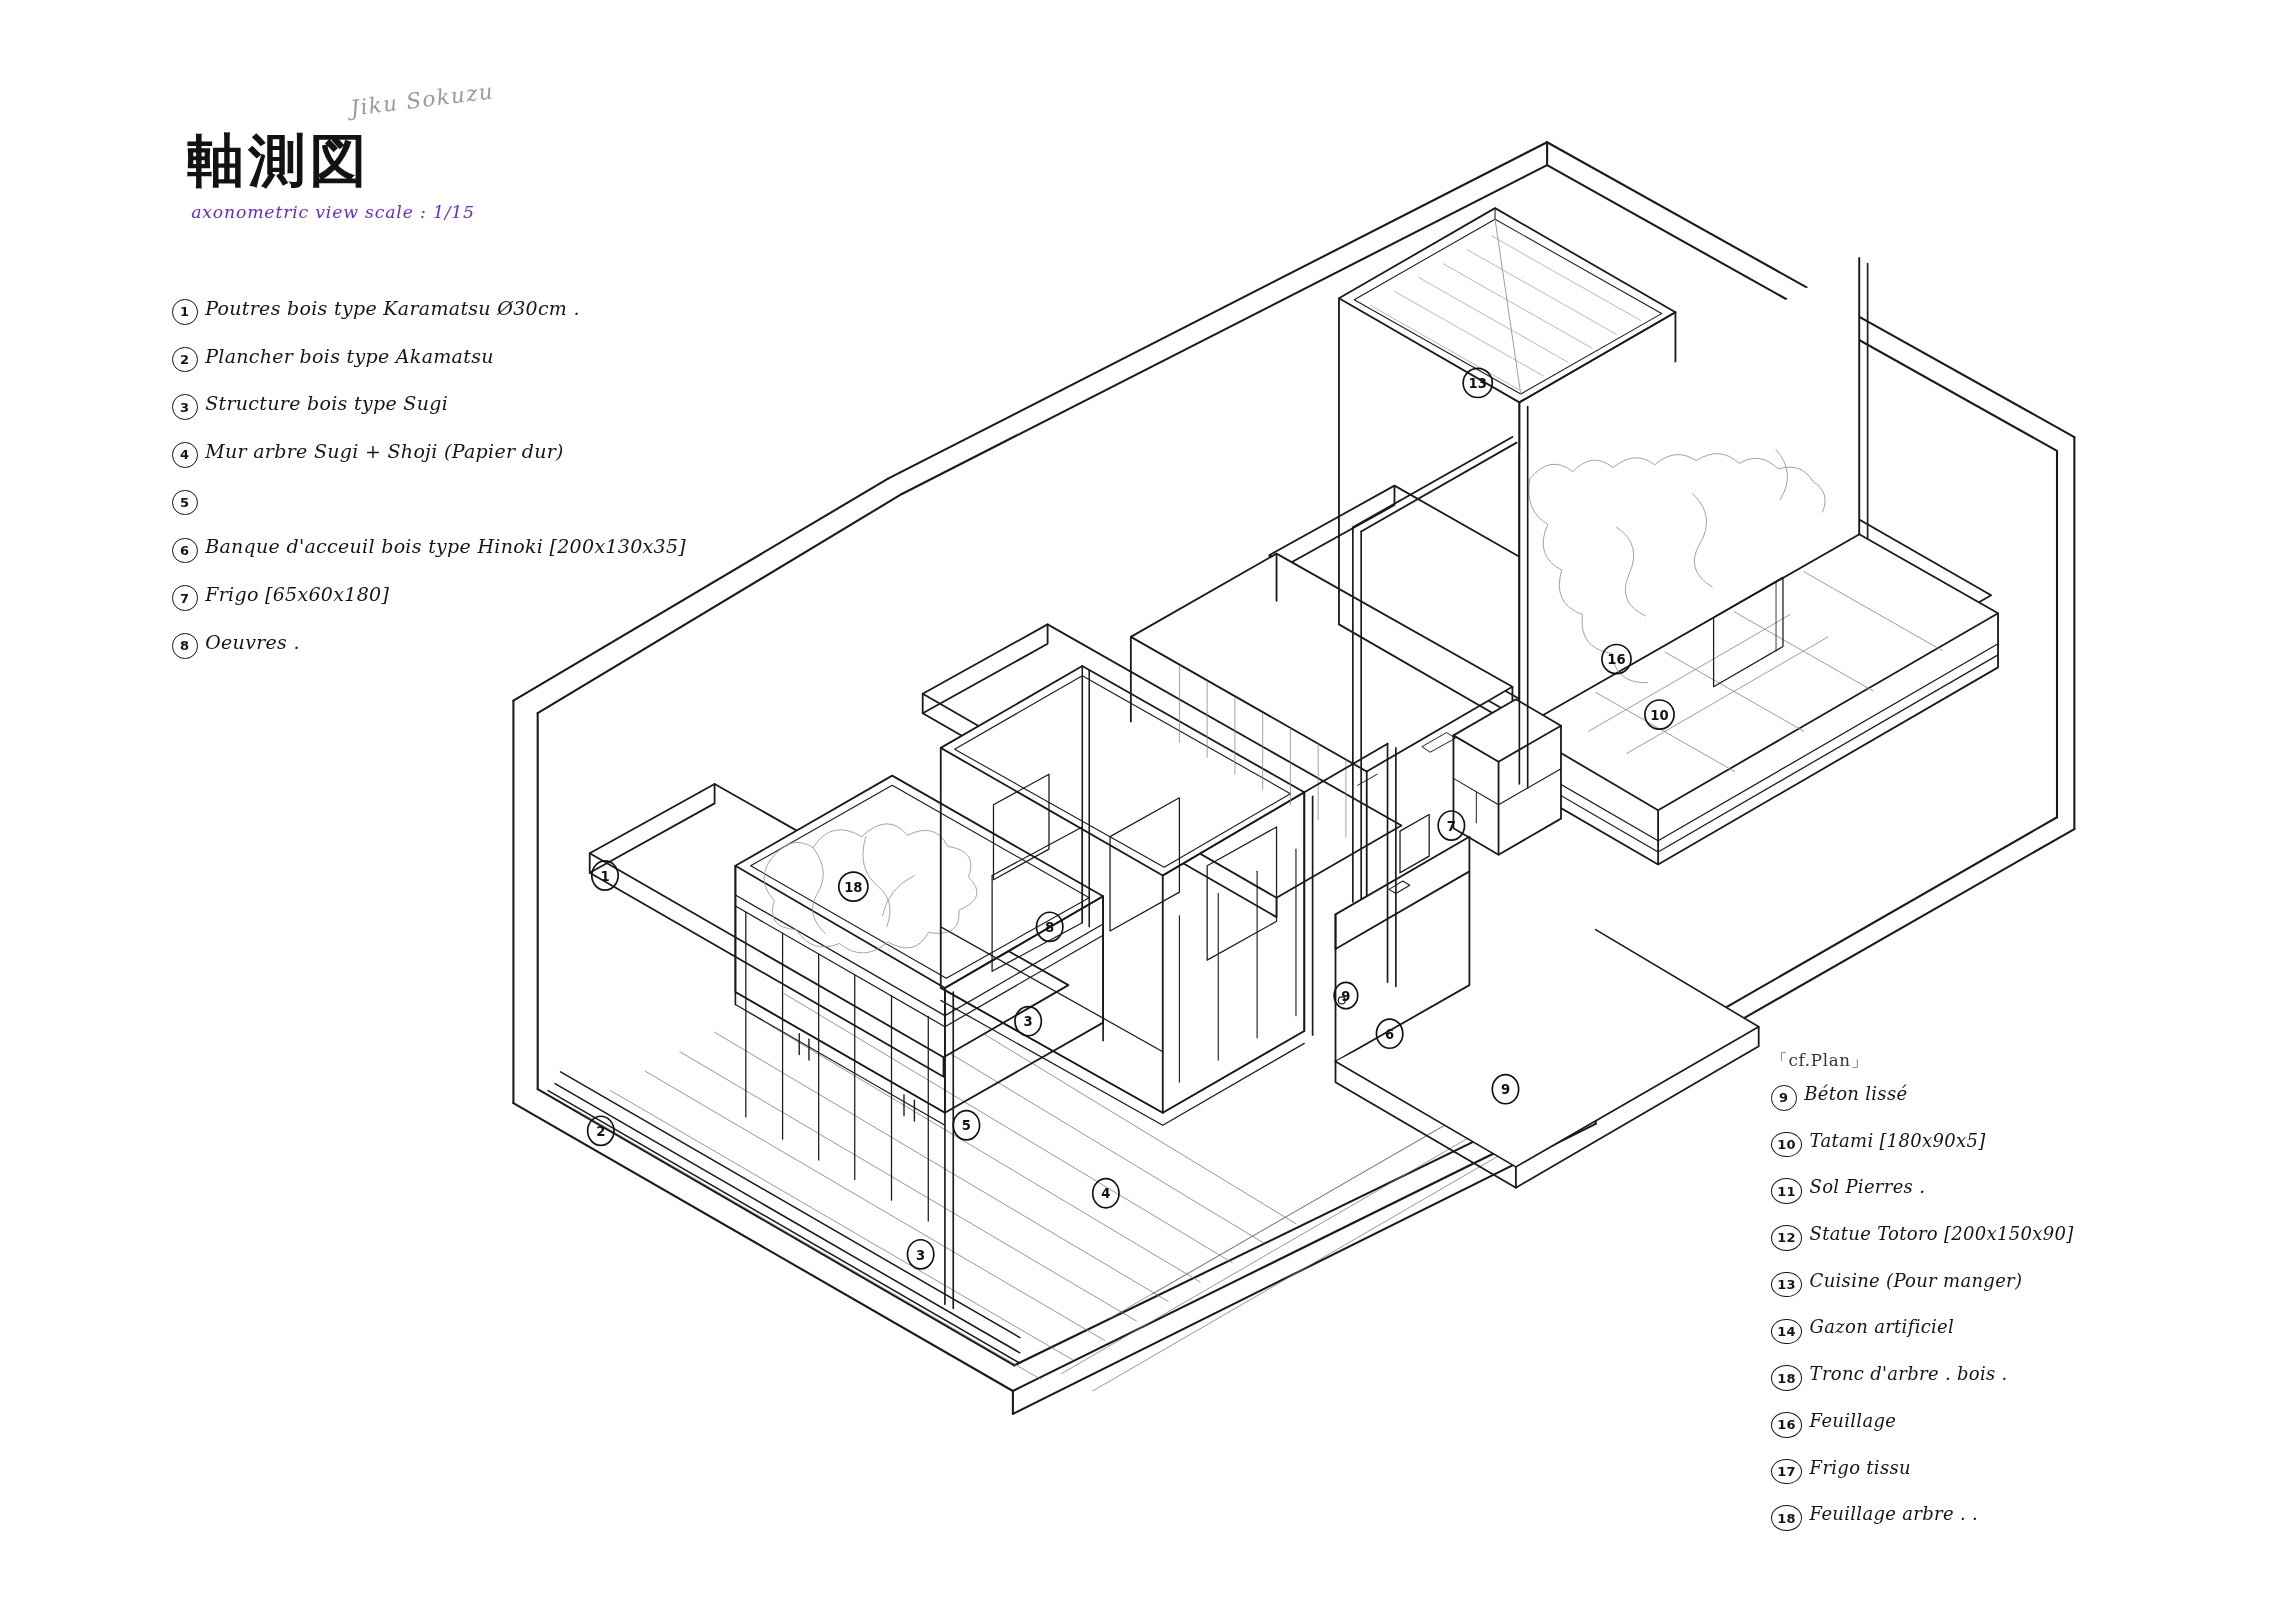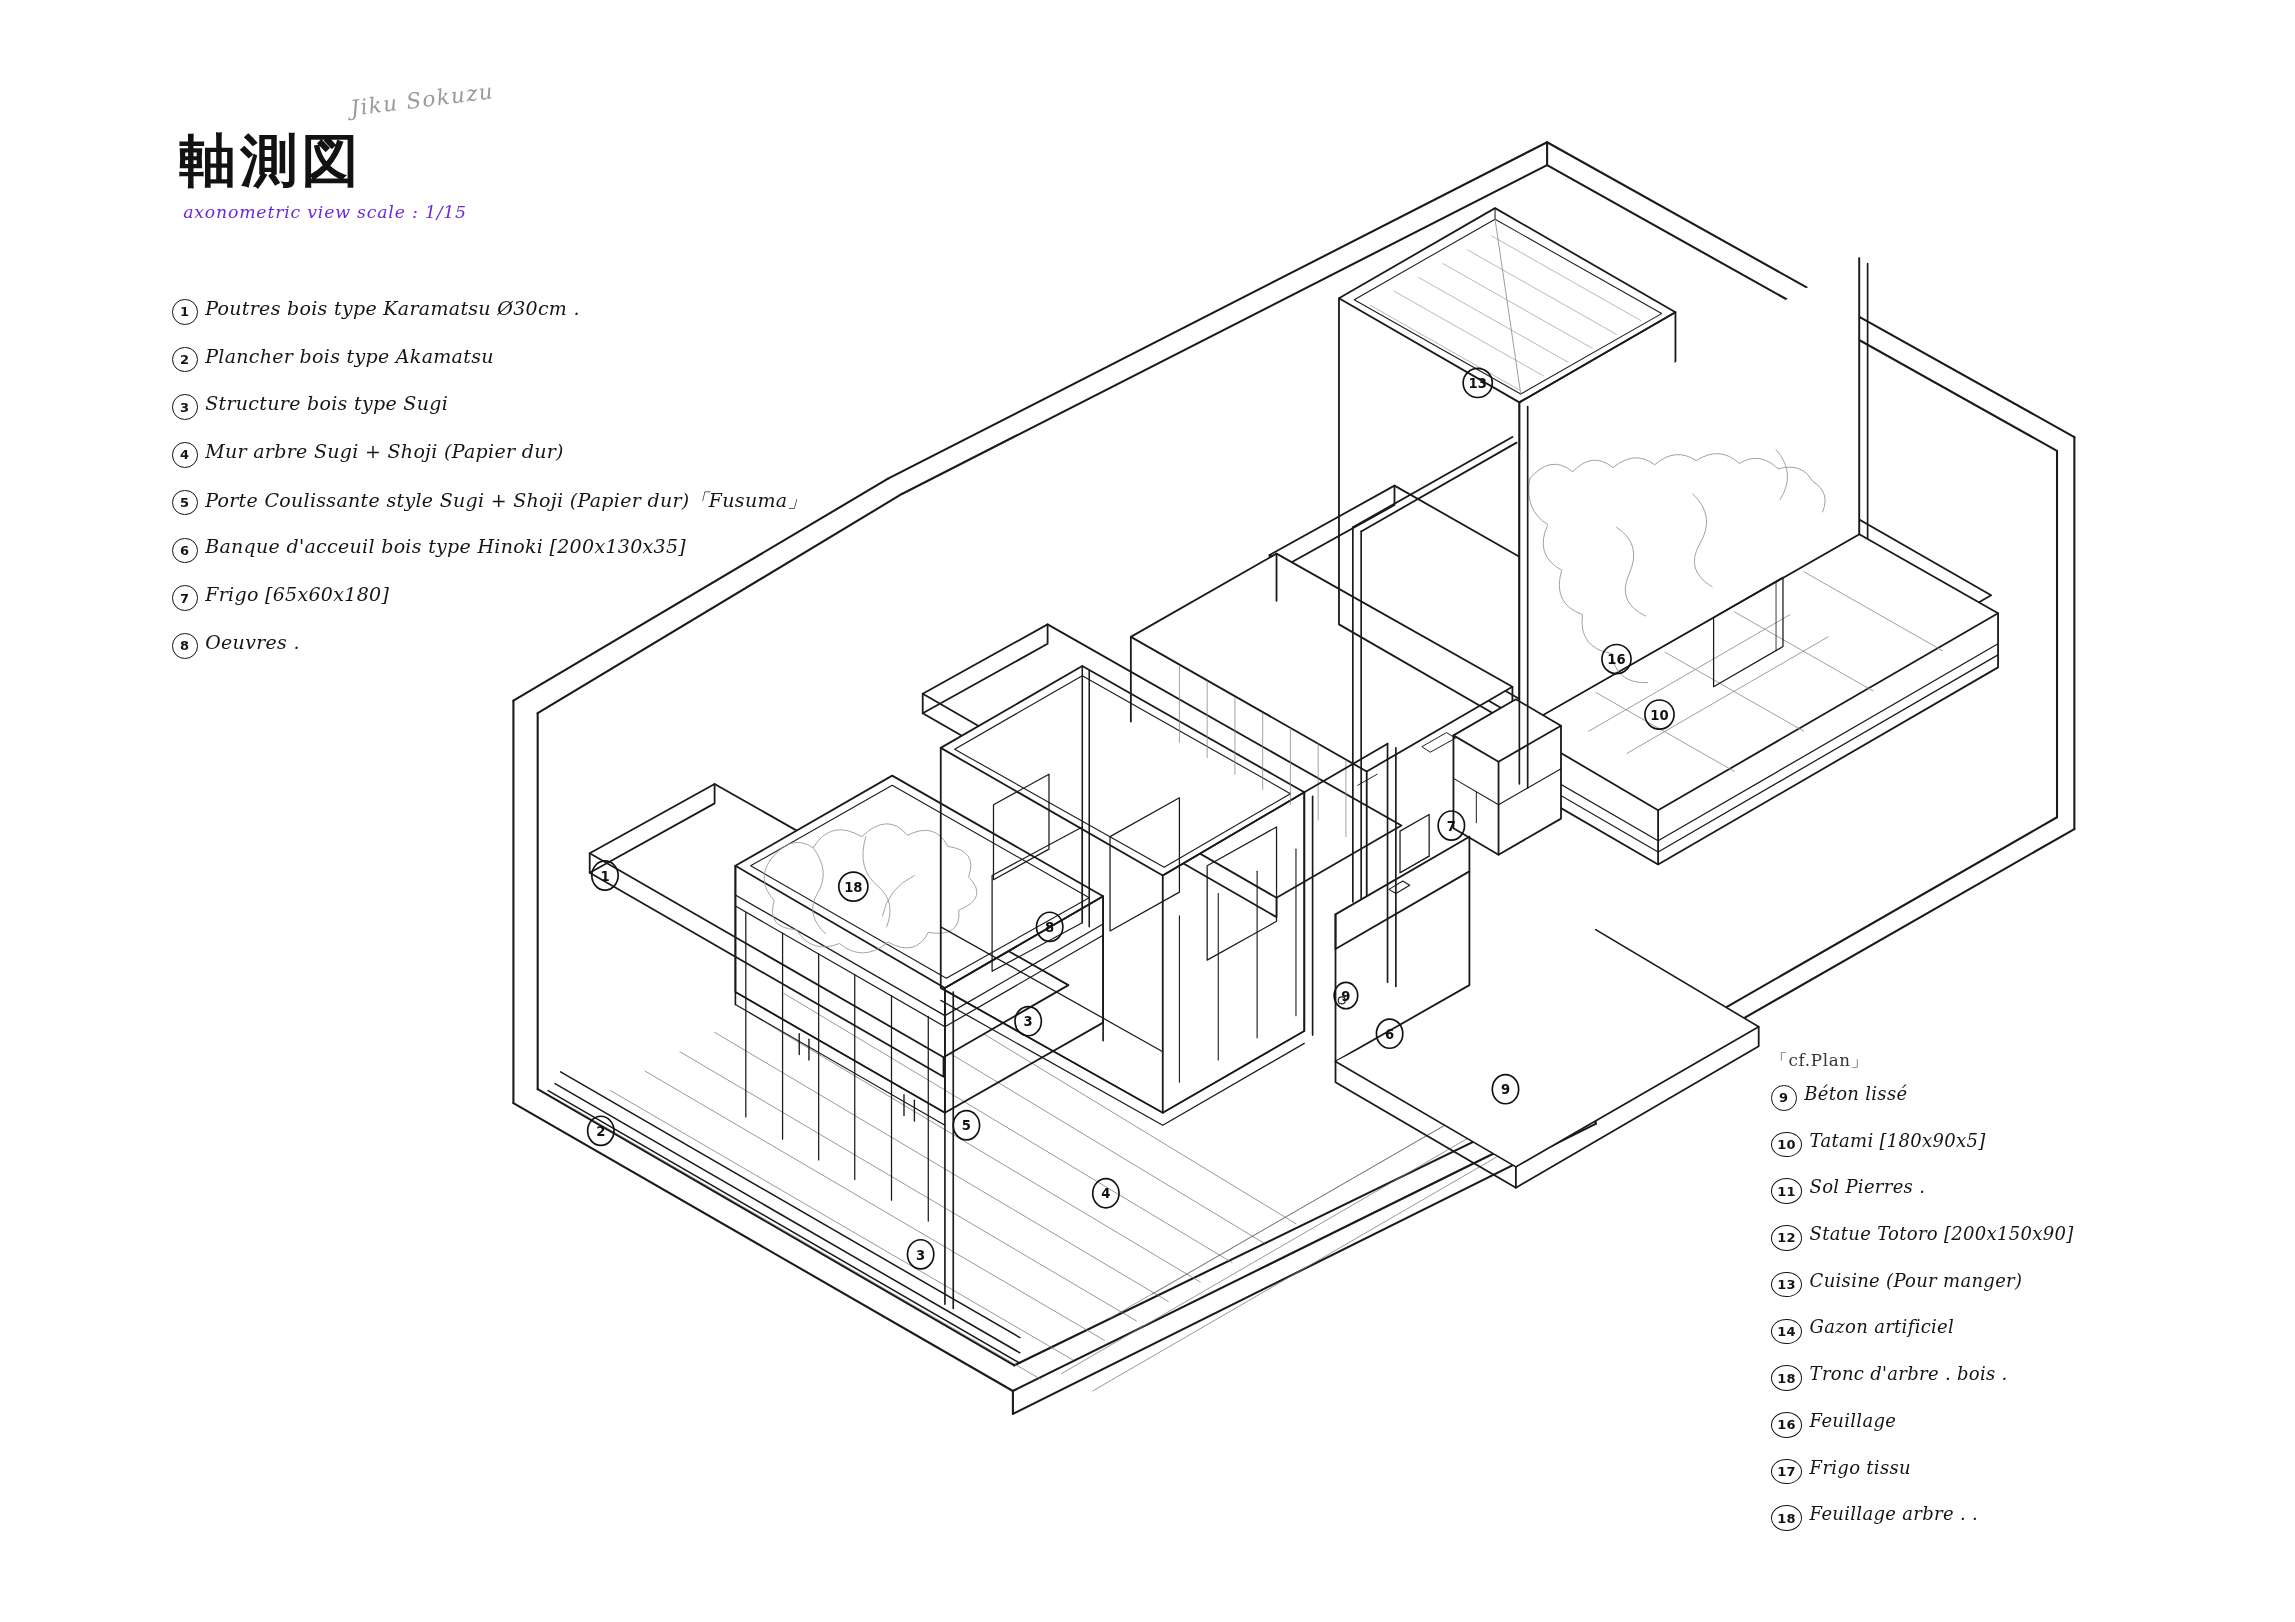--- a/index.html
+++ b/index.html
@@ -4,21 +4,21 @@
 <style>
   html,body{margin:0;padding:0;background:#fff;}
   body{
     width:2295px;height:1622px;position:relative;overflow:hidden;
     font-family:"DejaVu Sans", sans-serif;
     color:#1a1a1a;
   }
   .sheet{position:absolute;inset:0;background:#ffffff;}
 
   
-  .title-block{position:absolute;left:179px;top:132px;}
+  .title-block{position:absolute;left:187px;top:132px;}
   .title-cjk{
     font-family:"DejaVu Sans", sans-serif;
     font-size:57px;line-height:1;font-weight:700;letter-spacing:4.2px;
     color:#121212;
   }
   .title-sub{
     margin-top:12.5px;margin-left:4.2px;
     font-size:17.3px;letter-spacing:0.8px;color:#6d28d9;
     font-style:italic;
     font-family:"DejaVu Serif", serif;
@@ -94,21 +94,20 @@
     <div class="legend-item">
       <span class="num-circle">3</span>
       <span>Structure bois type Sugi</span>
     </div>
     <div class="legend-item">
       <span class="num-circle">4</span>
       <span>Mur arbre Sugi + Shoji (Papier dur)</span>
     </div>
     <div class="legend-item">
       <span class="num-circle">5</span>
-      <span>Porte Coulissante style Sugi + Shoji (Papier dur)「Fusuma」</span>
     </div>
     <div class="legend-item">
       <span class="num-circle">6</span>
       <span>Banque d'acceuil bois type Hinoki [200x130x35]</span>
     </div>
     <div class="legend-item">
       <span class="num-circle">7</span>
       <span>Frigo [65x60x180]</span>
     </div>
     <div class="legend-item">

